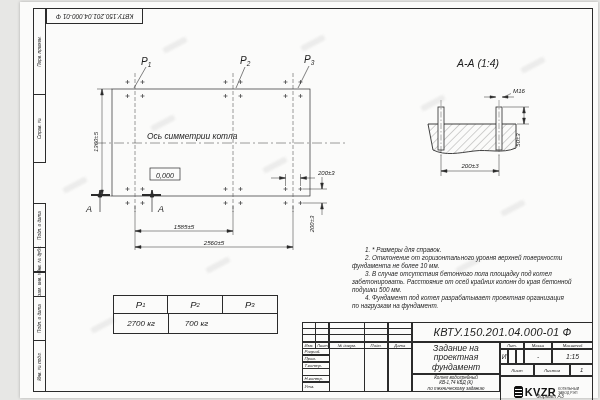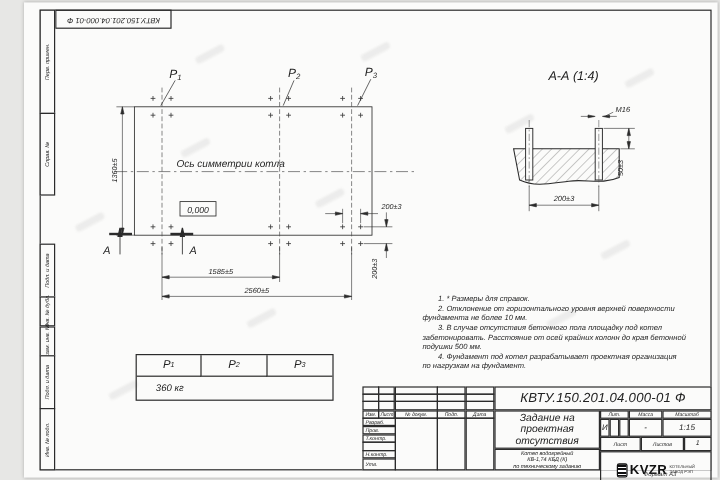--- a/index.html
+++ b/index.html
@@ -272,21 +272,22 @@
     <div class="lcell lhead">
         <span>P</span>
         <sub>2</sub>
       </div>
     <div class="lcell lhead">
         <span>P</span>
         <sub>3</sub>
       </div>
   </div>
   <div class="lrow">
-    <div class="lcell lval">360 кг</div>
+    <div class="lcell lval">2700 кг</div>
+    <div class="lcell lval">700 кг</div>
   </div>
 </div>
 
 <div class="tb">
 
   <div class="cell" style="left:0;top:0;width:14px;height:6.7px"></div>
   <div class="cell" style="left:13.4px;top:0;width:14px;height:6.7px"></div>
   <div class="cell" style="left:26.8px;top:0;width:36px;height:6.7px"></div>
   <div class="cell" style="left:62.2px;top:0;width:24px;height:6.7px"></div>
   <div class="cell" style="left:85.6px;top:0;width:24.4px;height:6.7px"></div>
@@ -315,21 +316,21 @@
   <div class="cell cl" style="left:0;top:59.7px;width:28px;height:10.3px;font-size:4.4px;font-style:italic">Утв.</div>
   <div class="cell" style="left:27.4px;top:26.2px;width:35.4px;height:43.8px"></div>
   <div class="cell" style="left:62.2px;top:26.2px;width:24px;height:43.8px"></div>
   <div class="cell" style="left:85.6px;top:26.2px;width:24.4px;height:43.8px"></div>
 
   <div class="cell" style="left:110px;top:0;width:181px;height:20px;font-size:11px;font-style:italic;letter-spacing:.2px">КВТУ.150.201.04.000-01 Ф</div>
 
   <div class="cell" style="left:110px;top:20px;width:88px;height:32px;flex-direction:column;font-size:8.6px;line-height:9.6px;font-style:italic">
     <div>Задание на</div>
     <div>проектная</div>
-    <div>отсутствия</div>
+    <div>фундамент</div>
   </div>
 
   <div class="cell" style="left:110px;top:52px;width:88px;height:18px;flex-direction:column;font-size:4.6px;line-height:5.4px;font-style:italic">
     <div>Котел водогрейный</div>
     <div>КВ-1,74 КБД (К)</div>
     <div>по техническому заданию</div>
   </div>
 
   <div class="cell" style="left:198px;top:20px;width:24px;height:7px;font-size:4.2px;font-style:italic">Лит.</div>
   <div class="cell" style="left:222px;top:20px;width:28px;height:7px;font-size:4.2px;font-style:italic">Масса</div>

